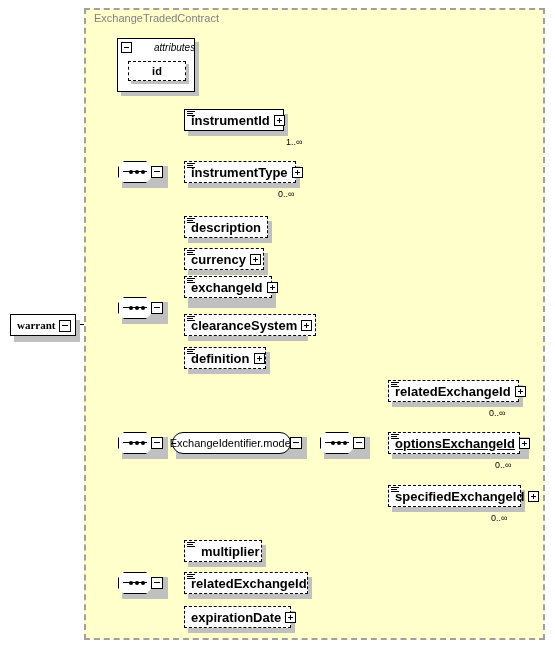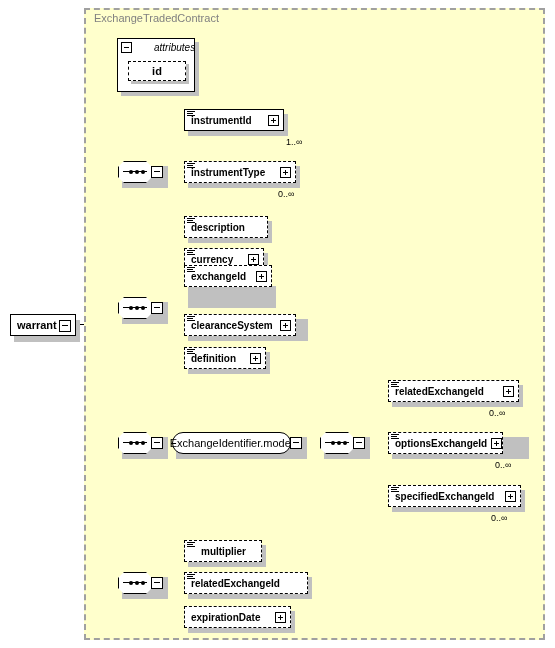--- a/index.html
+++ b/index.html
@@ -122,21 +122,21 @@
   .node.dashed  { border: 1px dashed #000000; }
 
   
   .shadow {
     position: absolute;
     background: #c0c0c0;
     z-index: 0;
   }
 
   .node-label {
-    font-size: 10px;
+    font-size: 13px;
     font-weight: bold;
     color: #000000;
     white-space: nowrap;
     font-family: "Liberation Sans", sans-serif;
     margin-left: 3px;
     margin-right: 4px;
   }
 
   
   .seq-glyph {
@@ -269,20 +269,21 @@
     box-sizing: border-box;
     display: flex;
     align-items: center;
     z-index: 2;
   }
   .rootnode .rlabel {
     font-size: 11px;
     font-weight: bold;
     margin: 0 5px 0 6px;
     white-space: nowrap;
+    font-family: Liberation Serif, serif;
   }
   .rootnode .pmbox {
     position: absolute;
     right: 4px;
     top: 5px;
     width: 12px;
     height: 12px;
     background: #ffffff;
     border: 1px solid #000000;
     box-sizing: border-box;
@@ -508,32 +509,32 @@
     <span class="seq-glyph">
         <i></i>
         <i></i>
         <i></i>
       </span>
     <span class="node-label">currency</span>
     <span class="pm plus" style="margin-left:auto;"></span>
   </div>
 
   <div class="shadow" style="left:188px; top:286px; width:88px; height:22px;"></div>
-  <div class="node dashed z3" style="left:184px; top:265px; width:88px;">
+  <div class="node dashed z3" style="left:184px; top:276px; width:88px;">
     <span class="seq-glyph">
         <i></i>
         <i></i>
         <i></i>
       </span>
     <span class="node-label">exchangeId</span>
     <span class="pm plus" style="margin-left:auto;"></span>
   </div>
 
   <div class="shadow" style="left:188px; top:319px; width:120px; height:22px;"></div>
-  <div class="node dashed z3" style="left:184px; top:314px; width:112px;">
+  <div class="node dashed z3" style="left:184px; top:314px; width:132px;">
     <span class="seq-glyph">
         <i></i>
         <i></i>
         <i></i>
       </span>
     <span class="node-label">clearanceSystem</span>
     <span class="pm plus" style="margin-left:auto;"></span>
   </div>
 
   <div class="shadow" style="left:188px; top:352px; width:82px; height:22px;"></div>
@@ -553,21 +554,21 @@
         <i></i>
         <i></i>
         <i></i>
       </span>
     <span class="node-label">relatedExchangeId</span>
     <span class="pm plus" style="margin-left:auto;"></span>
   </div>
   <div class="occurs" style="left:489px; top:408px;">0..∞</div>
 
   <div class="shadow" style="left:392px; top:437px; width:137px; height:22px;"></div>
-  <div class="node dashed z3" style="left:388px; top:432px; width:115px;">
+  <div class="node dashed z3" style="left:388px; top:432px; width:132px;text-decoration:underline;">
     <span class="seq-glyph">
         <i></i>
         <i></i>
         <i></i>
       </span>
     <span class="node-label">optionsExchangeId</span>
     <span class="pm plus" style="margin-left:auto;"></span>
   </div>
   <div class="occurs" style="left:495px; top:460px;">0..∞</div>
 

